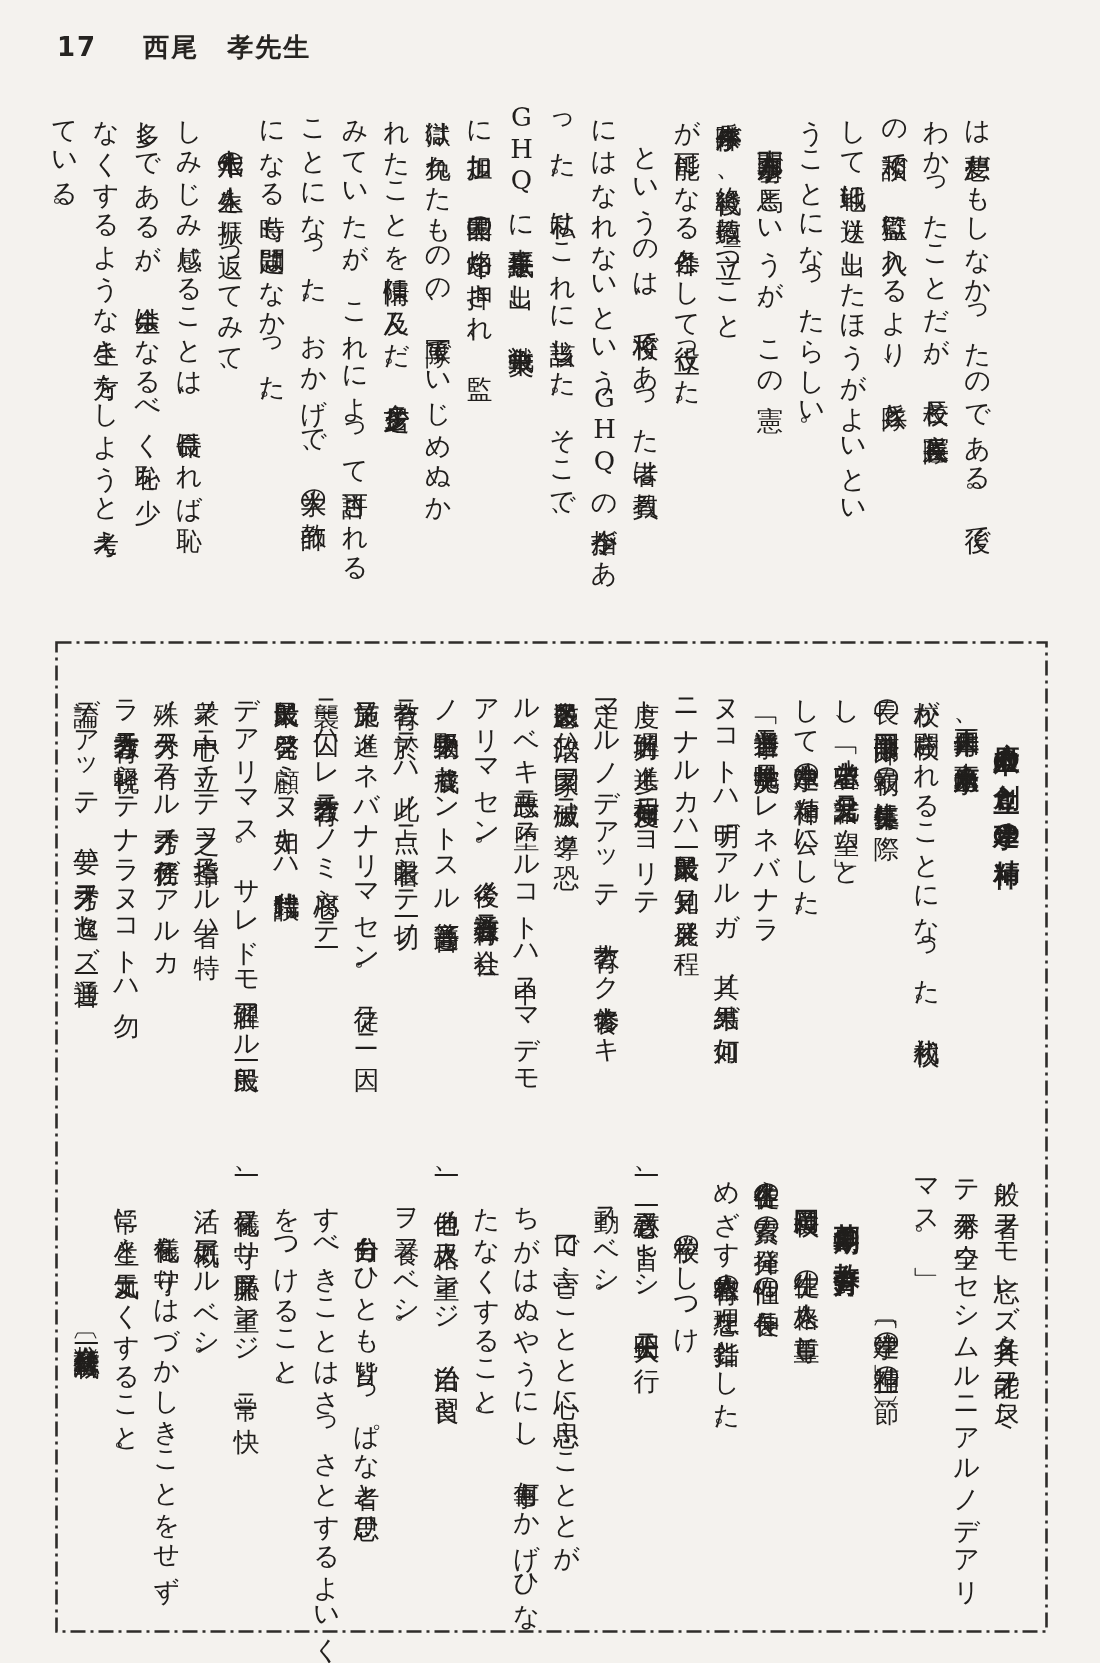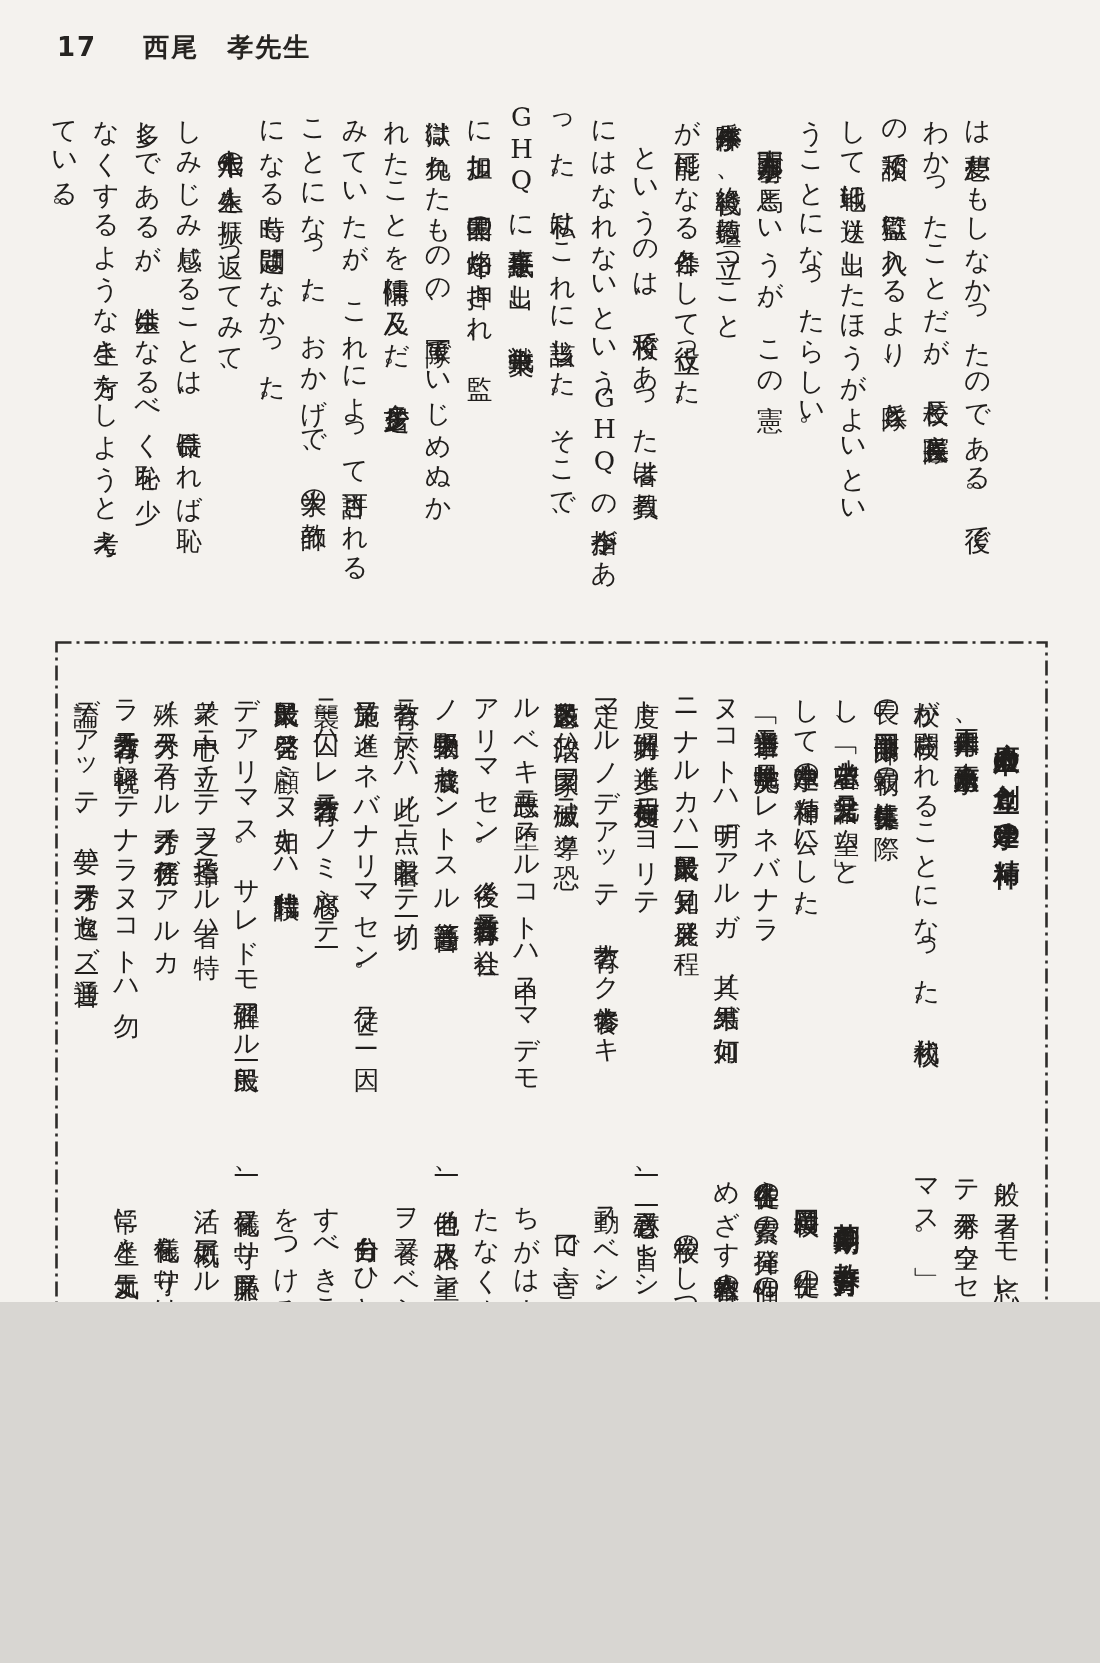--- a/index.html
+++ b/index.html
@@ -5,21 +5,21 @@
   :root{
     --paper:#f4f2ee;
     --ink:#201e1c;
     --border:#2e2c2a;
     --cell:27px;   
   }
   *{margin:0;padding:0;box-sizing:border-box;}
   html,body{background:#d8d6d2;}
   .page{
     position:relative;
-    width:1100px;height:1302px;
+    width:1100px;height:1663px;
     background:var(--paper);
     color:var(--ink);
     overflow:hidden;
     font-family:"DejaVu Serif","Liberation Serif",serif;
   }
   
   .page-header{
     position:absolute;top:30px;left:57px;
     display:flex;align-items:baseline;gap:46px;
     font-family:"DejaVu Sans","Liberation Sans",sans-serif;

